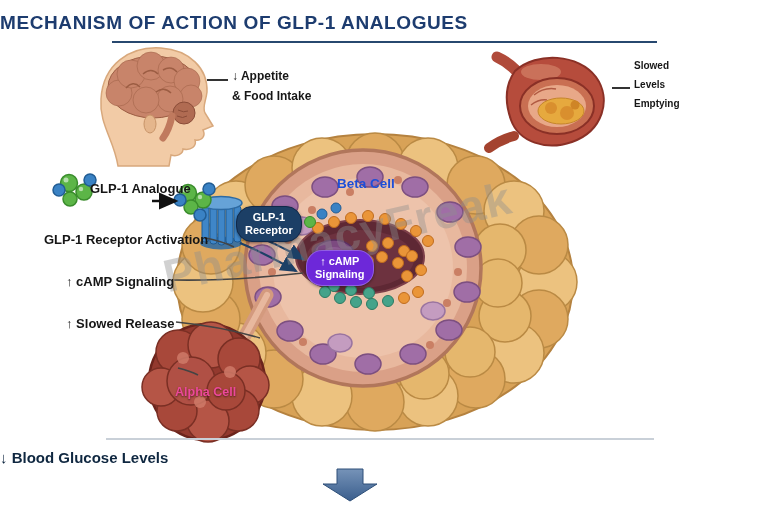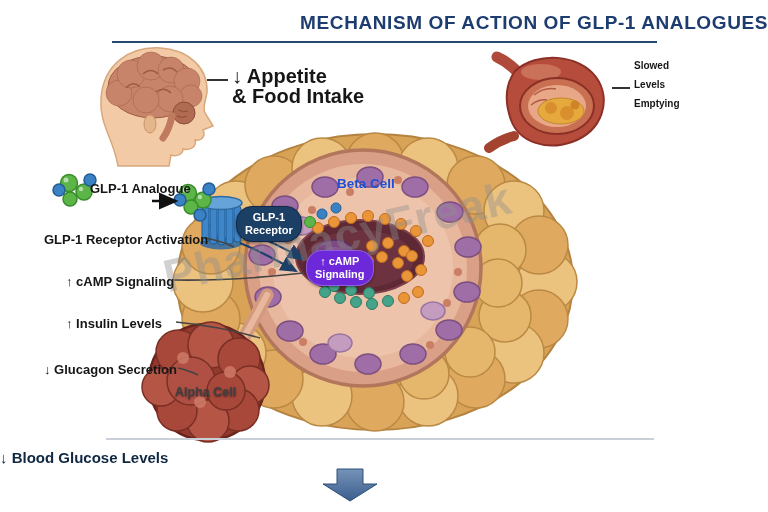--- a/index.html
+++ b/index.html
@@ -1,37 +1,37 @@
 <!DOCTYPE html>
 <html><head>
 <meta charset="utf-8">
 <style>
   *{margin:0;padding:0;box-sizing:border-box}
   html,body{background:#ffffff}
   .page{position:relative;width:768px;height:512px;background:#ffffff;
         font-family:"Liberation Sans",sans-serif;overflow:hidden}
   .layer{position:absolute;left:0;top:0;width:768px;height:512px}
-  .title{position:absolute;top:12px;left:0;width:100%;text-align:right;
+  .title{position:absolute;top:12px;left:0;width:100%;text-align:left;
          font-size:19px;font-weight:700;letter-spacing:.6px;color:#1d3c6f}
   .title-rule{position:absolute;top:41px;left:112px;width:545px;height:2px;background:#27486f}
   .label{position:absolute;font-size:13px;font-weight:600;color:#161616;
          line-height:17px;white-space:nowrap}
-  .brain-label{left:232px;top:66px;font-size:20px;line-height:20px}
+  .brain-label{left:232px;top:66px;font-size:12px;line-height:20px}
   .stomach-label{left:634px;top:56px;font-size:10px;line-height:19px}
   .lbl-analogue{left:90px;top:180px}
   .lbl-receptor-activation{left:44px;top:231px}
   .lbl-camp{left:66px;top:273px}
   .lbl-insulin{left:66px;top:315px}
   .lbl-glucagon{left:44px;top:361px}
   .badge{position:absolute;color:#ffffff;font-size:11px;font-weight:700;line-height:13px;
          text-align:center;padding:4px 8px;border-radius:16px;box-shadow:0 1px 3px rgba(0,0,0,.45)}
   .badge-receptor{left:236px;top:206px;background:#1c3f66;border:1px solid #10294a}
   .badge-camp{left:306px;top:250px;background:#6d28d9;border:1px solid rgba(255,255,255,.25)}
   .beta-label{position:absolute;left:337px;top:176px;font-size:13.5px;font-weight:700;color:#1d4ed8}
-  .alpha-label{position:absolute;left:175px;top:385px;font-size:12.5px;font-weight:700;color:#404040;
+  .alpha-label{position:absolute;left:175px;top:385px;font-size:12.5px;font-weight:700;color:#ec4899;
                text-shadow:0 1px 2px rgba(0,0,0,.55)}
   .bottom-rule{position:absolute;top:438px;left:106px;width:548px;height:2px;background:#c9d0d8}
   .outcome{position:absolute;top:449px;left:0;width:700px;text-align:left;
            font-size:15px;font-weight:700;color:#0f2740}
   .watermark{position:absolute;left:158px;top:196px;width:480px;transform:rotate(-13deg);
              font-size:46px;font-weight:700;color:#8f8f8f;opacity:.4;letter-spacing:1px;
              white-space:nowrap;pointer-events:none}
 </style>
 </head>
 <body>
@@ -275,22 +275,21 @@
 
   <div class="label stomach-label">
     <div>Slowed</div>
     <div>Levels</div>
     <div>Emptying</div>
   </div>
 
   <div class="label lbl-analogue">GLP-1 Analogue</div>
   <div class="label lbl-receptor-activation">GLP-1 Receptor Activation</div>
   <div class="label lbl-camp">↑ cAMP Signaling</div>
-  <div class="label lbl-insulin">↑ Insulin Levels</div>
-  <div class="label lbl-glucagon">↓ Glucagon Secretion</div>
+  <div class="label lbl-insulin">↑ Slowed Release</div>
 
   <div class="beta-label">Beta Cell</div>
 
   <div class="badge badge-receptor">
     <div>GLP-1</div>
     <div>Receptor</div>
   </div>
 
   <div class="badge badge-camp">
     <div>↑ cAMP</div>

